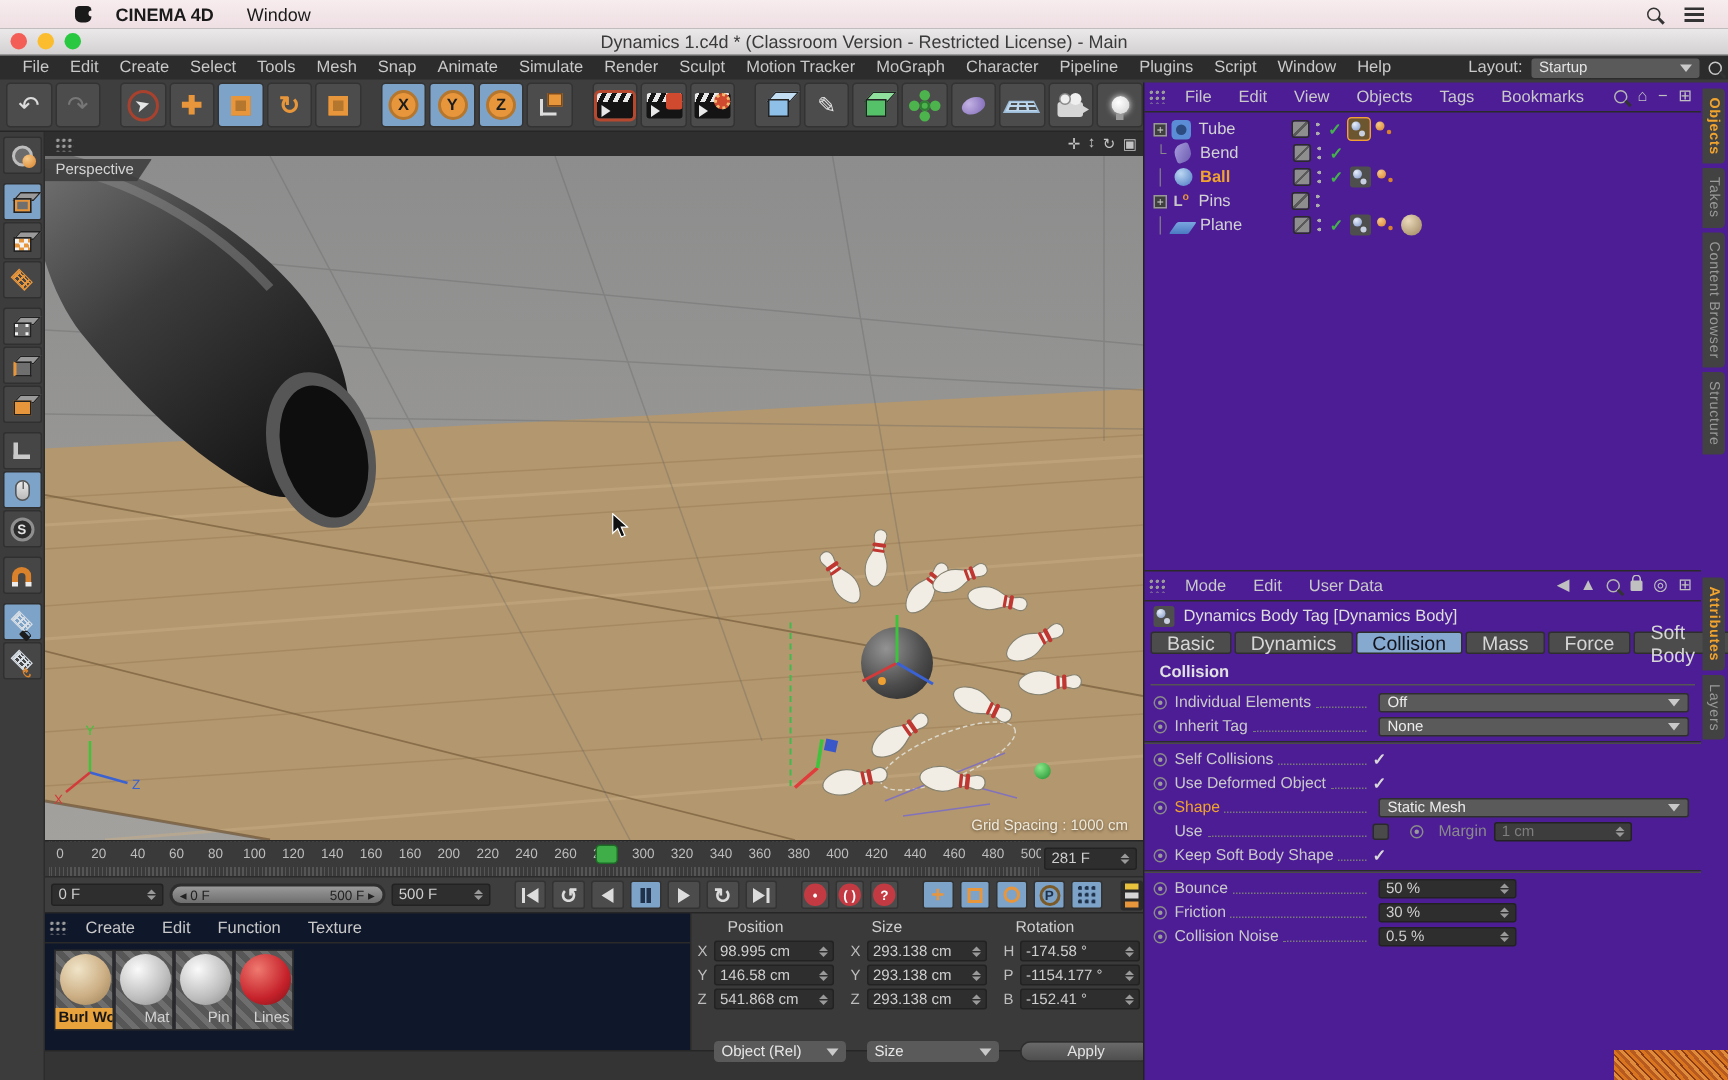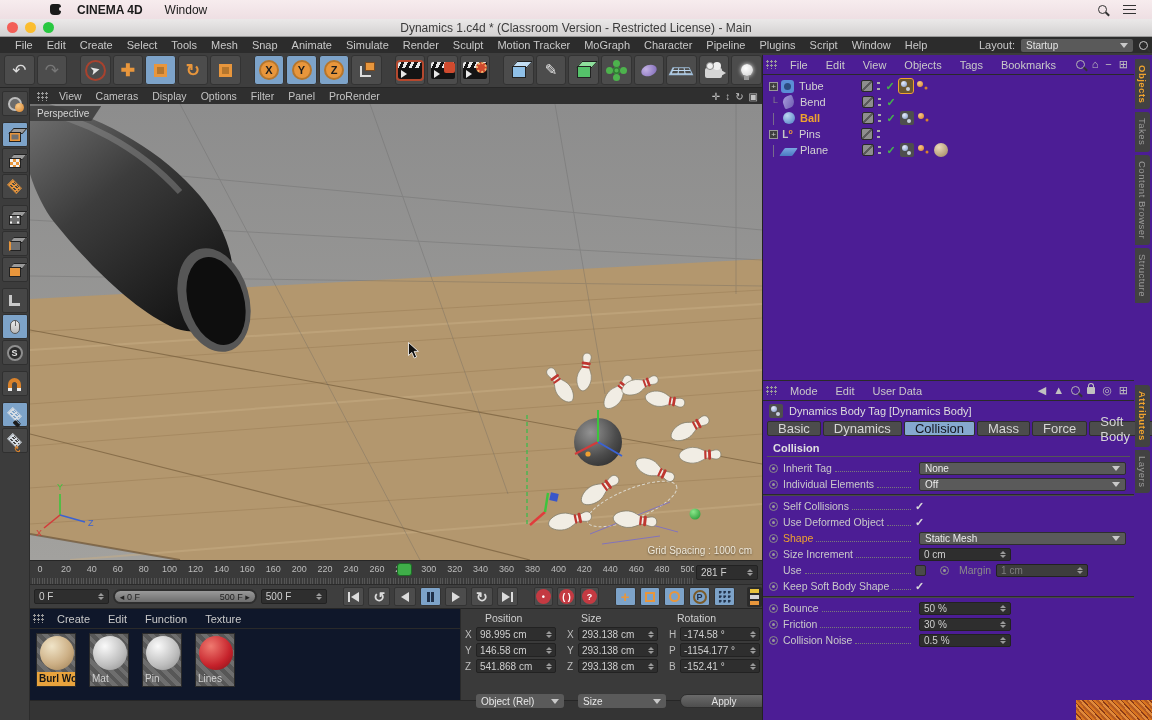--- a/index.html
+++ b/index.html
@@ -253,21 +253,21 @@
   .kg-sq { width:10px; height:10px; border:2.5px solid #e8963c; }
   .kg-rot { width:11px; height:11px; border:2.5px solid #e8963c; border-radius:50%; }
   .kg-p { width:14px; height:14px; border:2px solid #7a5a28; border-radius:50%; color:#20314a; font-size:9px; display:flex; align-items:center; justify-content:center; }
   .kg-dots { width:13px; height:13px; background:radial-gradient(circle 1.4px at 2px 2px,#20314a 1.3px,transparent 1.5px) 0 0/4.5px 4.5px; }
   .filmbtn { width:18px; height:20px; margin-left:8px; background:#2b2b2b; border-radius:2px; position:relative; }
   .filmbtn::before { content:""; position:absolute; left:3px; top:2px; right:3px; height:4px; background:#e8c23c;
     box-shadow:0 6px 0 #d6d6d6, 0 12px 0 #e8963c; }
 
   
   #materials { position:absolute; left:30px; top:608px; width:430px; height:92px; background:#0f172a; border-top:1px solid #262626; z-index:15; }
-  #matitems { display:flex; gap:13px; padding:4px 0 0 6px; }
+  #matitems { display:flex; gap:0; padding:4px 0 0 6px;text-align:right; }
   .mat { width:40px; height:54px; background:repeating-linear-gradient(45deg,#6e6e6e 0 4px,#575757 4px 8px);
     border:1px solid #2a2a2a; position:relative; }
   .mat .ball { position:absolute; left:3px; top:2px; width:34px; height:34px; border-radius:50%; }
   .mat.wood .ball { background:radial-gradient(circle at 35% 30%,#f0e4c8,#cdb086 55%,#9c7d52); }
   .mat.grey .ball { background:radial-gradient(circle at 35% 30%,#fafafa,#bdbdbd 60%,#8a8a8a); }
   .mat.red .ball { background:radial-gradient(circle at 35% 30%,#ef7a70,#c6222b 60%,#7c1016); }
   .mat .mlabel { position:absolute; left:0; right:0; bottom:0; height:14px; font-size:10px; color:#d2d2d2;
     padding:1px 2px; white-space:nowrap; overflow:hidden; }
   .mat.selected .mlabel { background:#e8a33d; color:#161616; font-weight:bold; }
 
@@ -471,21 +471,20 @@
       </div>
     </div>
   <div id="maxon">
       <span>MAXON CINEMA4D</span>
     </div>
 </div>
 
 <div id="viewport">
   <div id="vpmenu">
     <span class="grip"></span>
-    <span id="vpmenu-items"><span class="mitem">View</span><span class="mitem">Cameras</span><span class="mitem">Display</span><span class="mitem">Options</span><span class="mitem">Filter</span><span class="mitem">Panel</span><span class="mitem">ProRender</span></span>
     <span class="right">
       <span>✛</span>
       <span>↕</span>
       <span>↻</span>
       <span>▣</span>
     </span>
   </div>
   <div id="scenewrap">
     <svg id="scene" viewBox="0 0 732 456">
       <defs>
@@ -934,36 +933,36 @@
         <span class="amtab">Mass</span>
         <span class="amtab">Force</span>
         <span class="amtab">Soft Body</span>
         <span class="amtab">Cache</span>
       </div>
     <div id="amsection">Collision</div>
     <div id="amparams">
         <div class="prow">
           <span class="plabel">
             <span class="pradio"></span>
-            <span class="ltext">Inherit Tag</span>
+            <span class="ltext">Individual Elements</span>
             <span class="leader"></span>
           </span>
           <span class="ddfld" style="margin-left: 4px;">
-            <span>None</span>
+            <span>Off</span>
             <span class="dda"></span>
           </span>
         </div>
         <div class="prow">
           <span class="plabel">
             <span class="pradio"></span>
-            <span class="ltext">Individual Elements</span>
+            <span class="ltext">Inherit Tag</span>
             <span class="leader"></span>
           </span>
           <span class="ddfld" style="margin-left: 4px;">
-            <span>Off</span>
+            <span>None</span>
             <span class="dda"></span>
           </span>
         </div>
         <div class="pdivider"></div>
         <div class="prow">
           <span class="plabel">
             <span class="pradio"></span>
             <span class="ltext">Self Collisions</span>
             <span class="leader"></span>
           </span>
@@ -979,31 +978,20 @@
         </div>
         <div class="prow">
           <span class="plabel">
             <span class="pradio"></span>
             <span class="ltext hl">Shape</span>
             <span class="leader"></span>
           </span>
           <span class="ddfld" style="margin-left: 4px;">
             <span>Static Mesh</span>
             <span class="dda"></span>
-          </span>
-        </div>
-        <div class="prow">
-          <span class="plabel">
-            <span class="pradio"></span>
-            <span class="ltext">Size Increment</span>
-            <span class="leader"></span>
-          </span>
-          <span class="numfld" style="margin-left: 4px;">
-            <span>0 cm</span>
-            <span class="stp"></span>
           </span>
         </div>
         <div class="prow">
           <span class="plabel">
             <span class="pradio blank"></span>
             <span class="ltext">Use</span>
             <span class="leader"></span>
           </span>
           <span class="cbox"></span>
           <span style="display: flex; align-items: center; gap: 5px; margin-left: 14px;">

